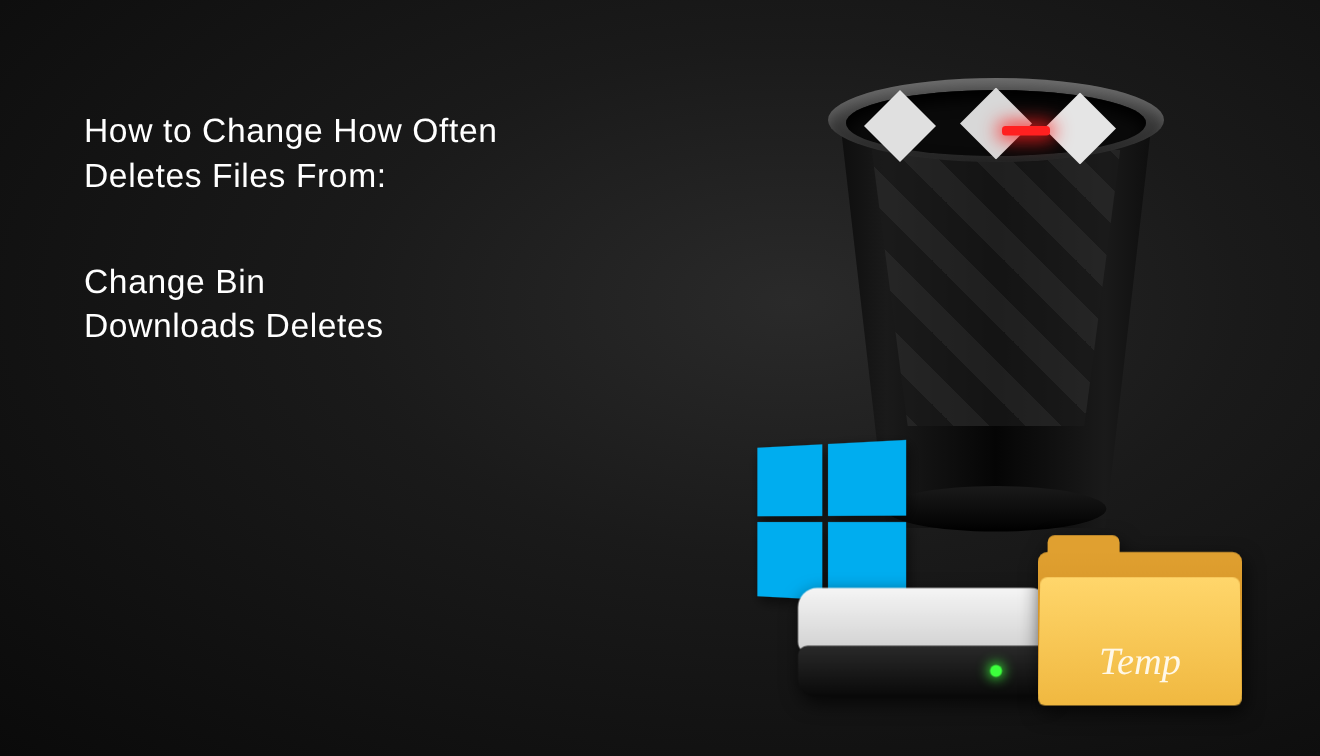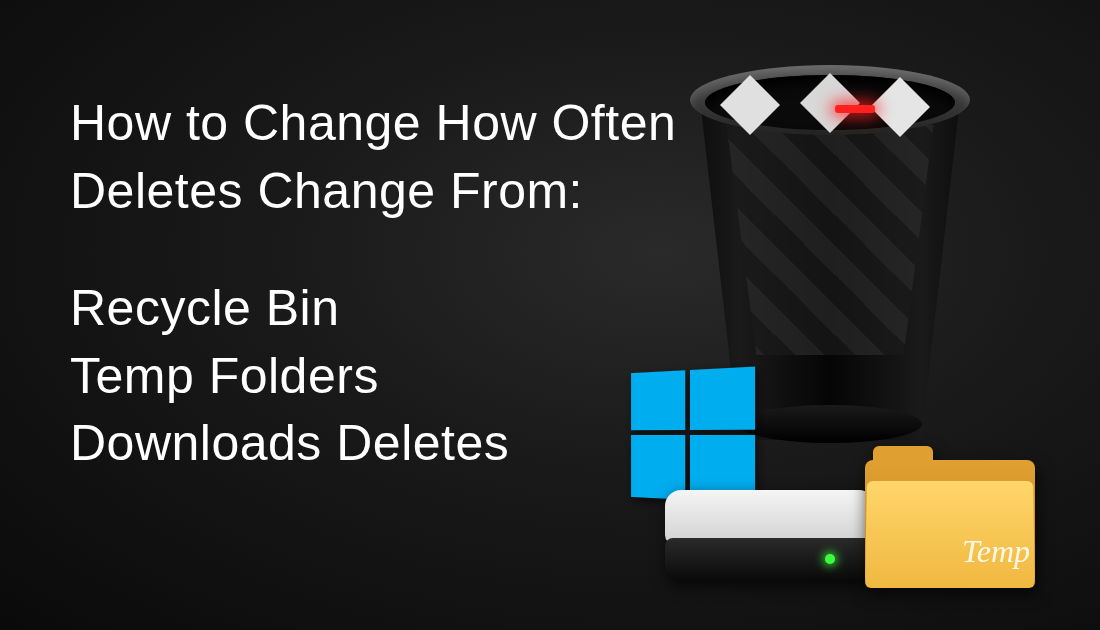--- a/index.html
+++ b/index.html
@@ -9,21 +9,21 @@
     background: radial-gradient(ellipse at 60% 40%, #2a2a2a 0%, #1a1a1a 40%, #0a0a0a 100%);
     overflow: hidden;
     font-family: "Century Gothic", "Futura", "Avant Garde", sans-serif;
     position: relative;
   }
   .text-block {
     position: absolute;
     left: 70px;
     top: 90px;
     color: #ffffff;
-    font-size: 50px;
+    font-size: 28px;
     font-weight: 300;
     line-height: 1.35;
     letter-spacing: 0.5px;
   }
   .text-block .gap { height: 50px; }
   .graphic {
     position: absolute;
     right: 60px;
     top: 55px;
     width: 420px;
@@ -202,32 +202,30 @@
   .folder-label {
     position: absolute;
     left: 0;
     bottom: 20px;
     width: 100%;
     text-align: center;
     font-family: Georgia, "Times New Roman", serif;
     font-size: 32px;
     color: #fff8e8;
     font-style: italic;
-    margin-left: 46px;
   }
 </style>
 </head>
 <body>
 
 <div class="text-block">
   <div>How to Change How Often</div>
-  <div>Deletes Change From:</div>
+  <div>Deletes Files From:</div>
   <div class="gap"></div>
-  <div>Recycle Bin</div>
-  <div>Temp Folders</div>
+  <div>Change Bin</div>
   <div>Downloads Deletes</div>
 </div>
 
 <div class="graphic">
 
   <div class="bin">
     <div class="bin-body"></div>
     <div class="crumple"></div>
     <div class="bin-base"></div>
     <div class="bin-rim"></div>

